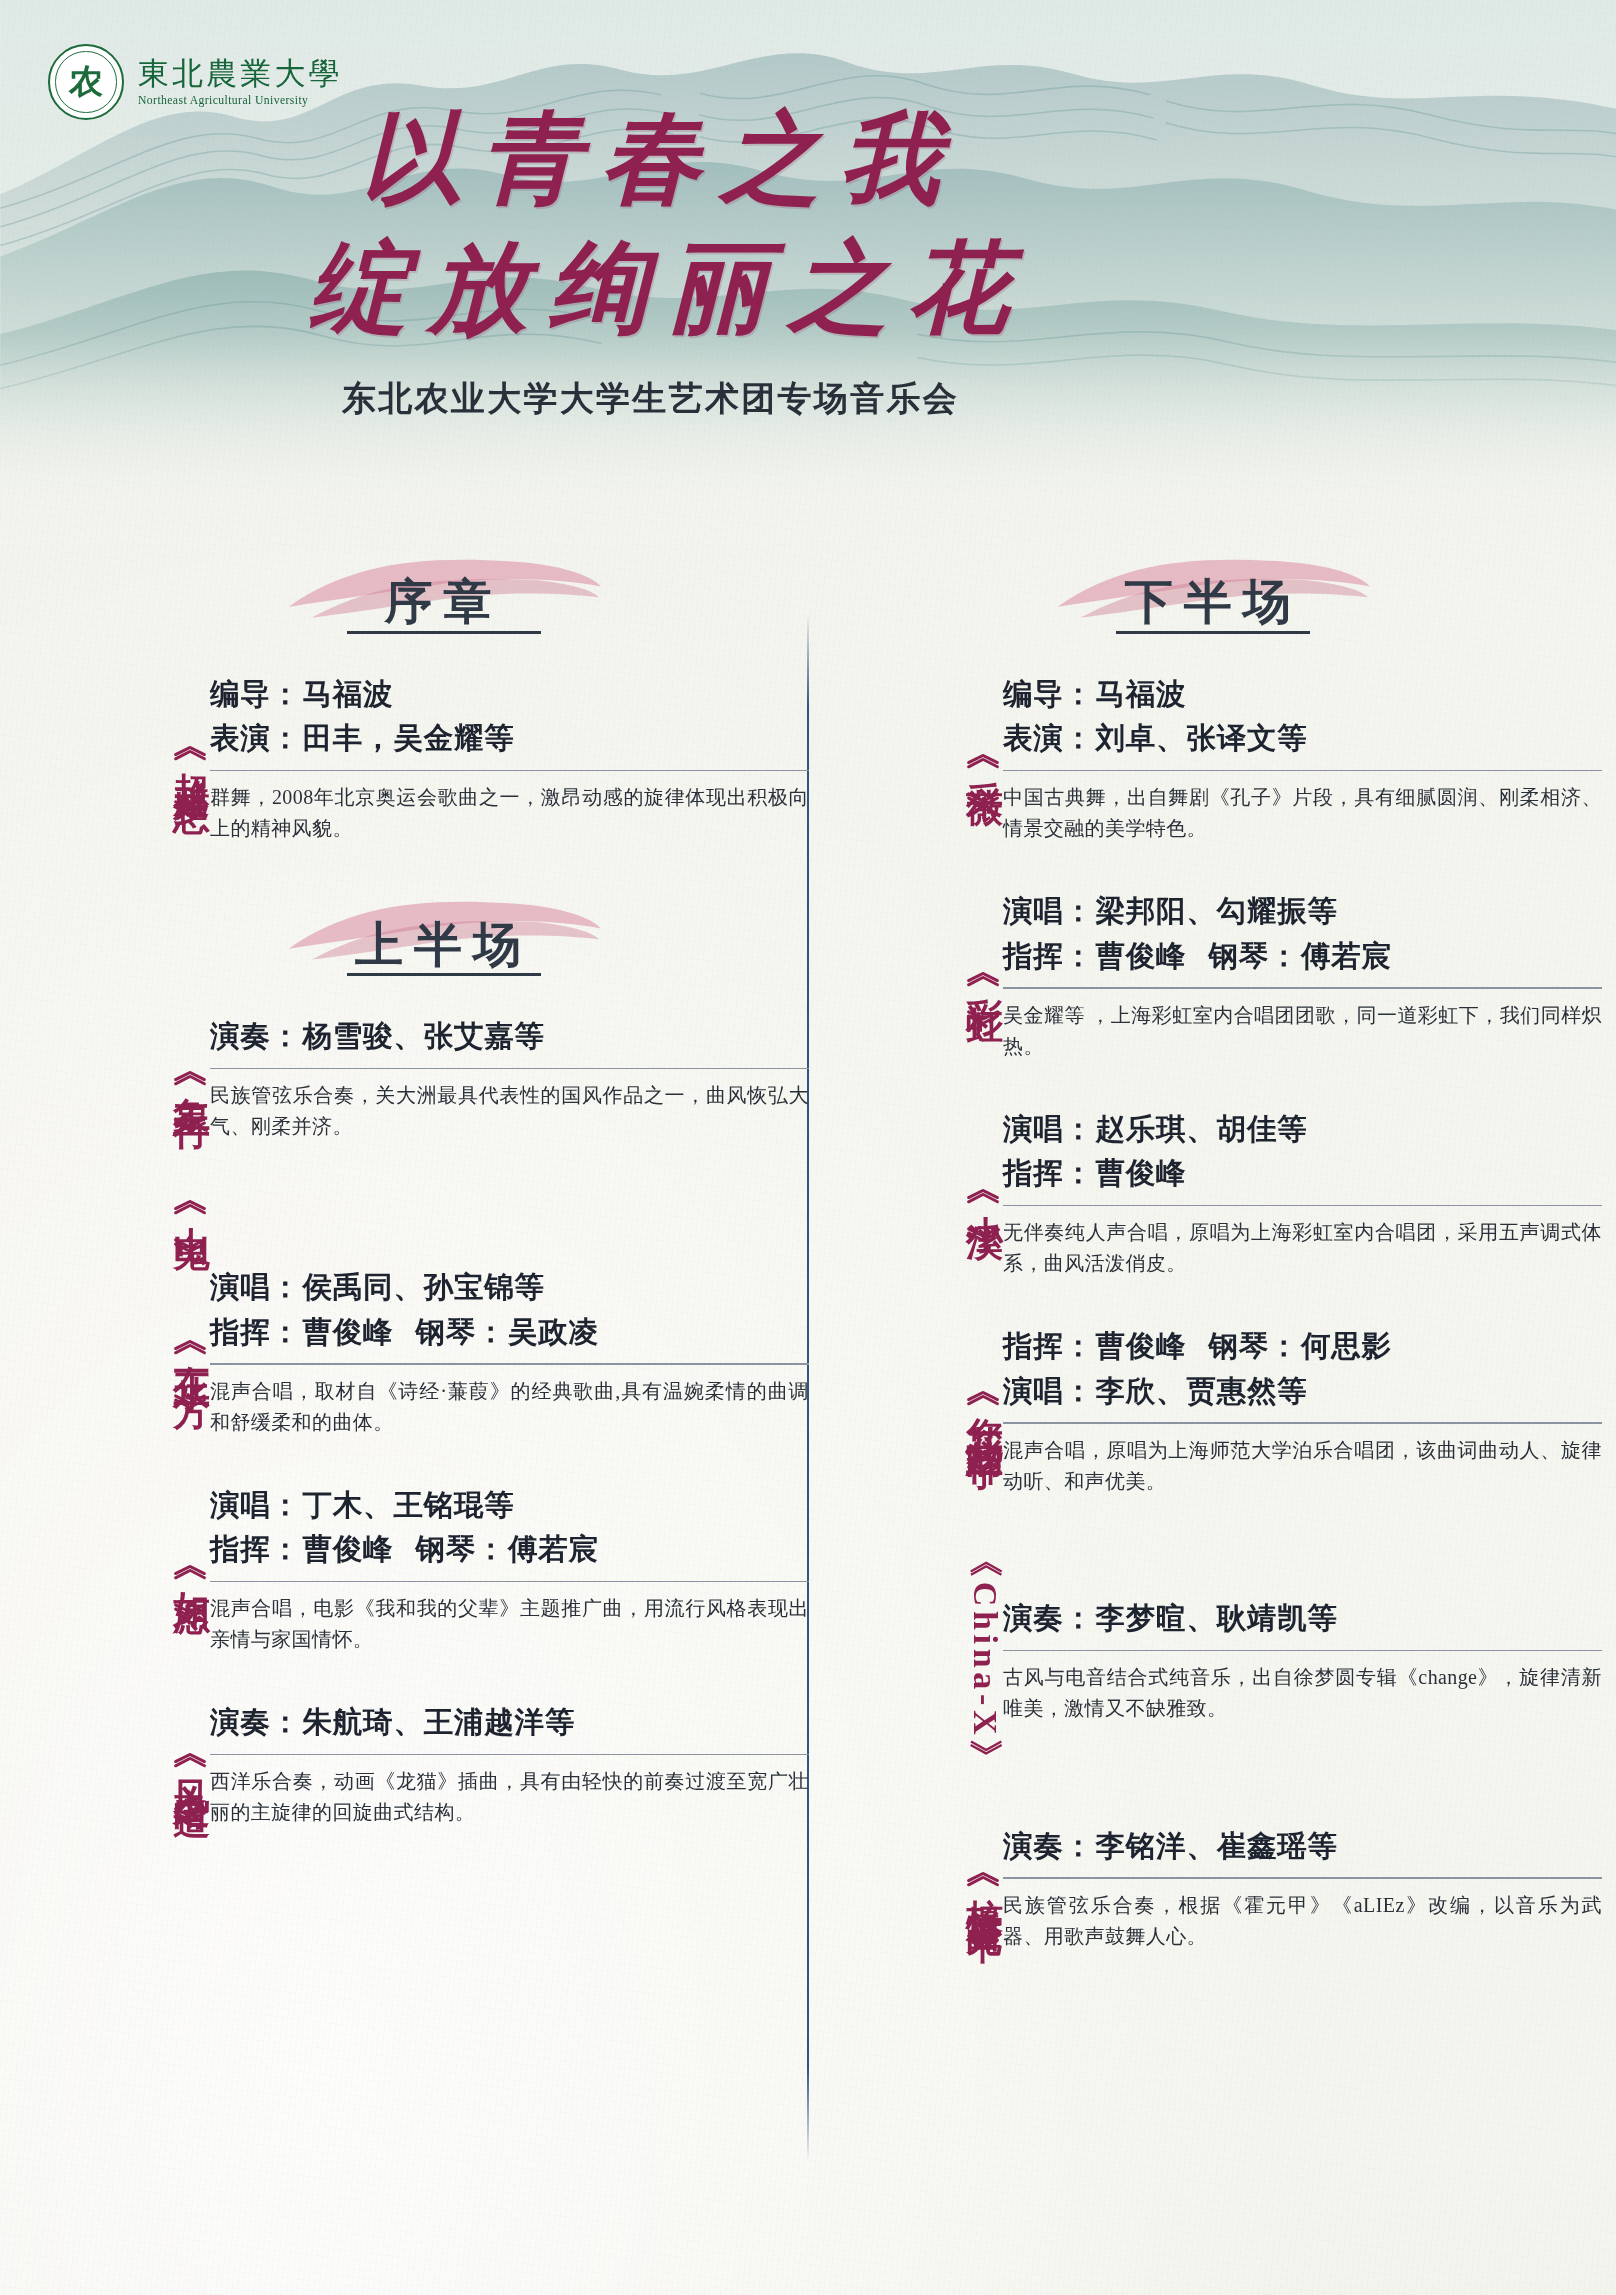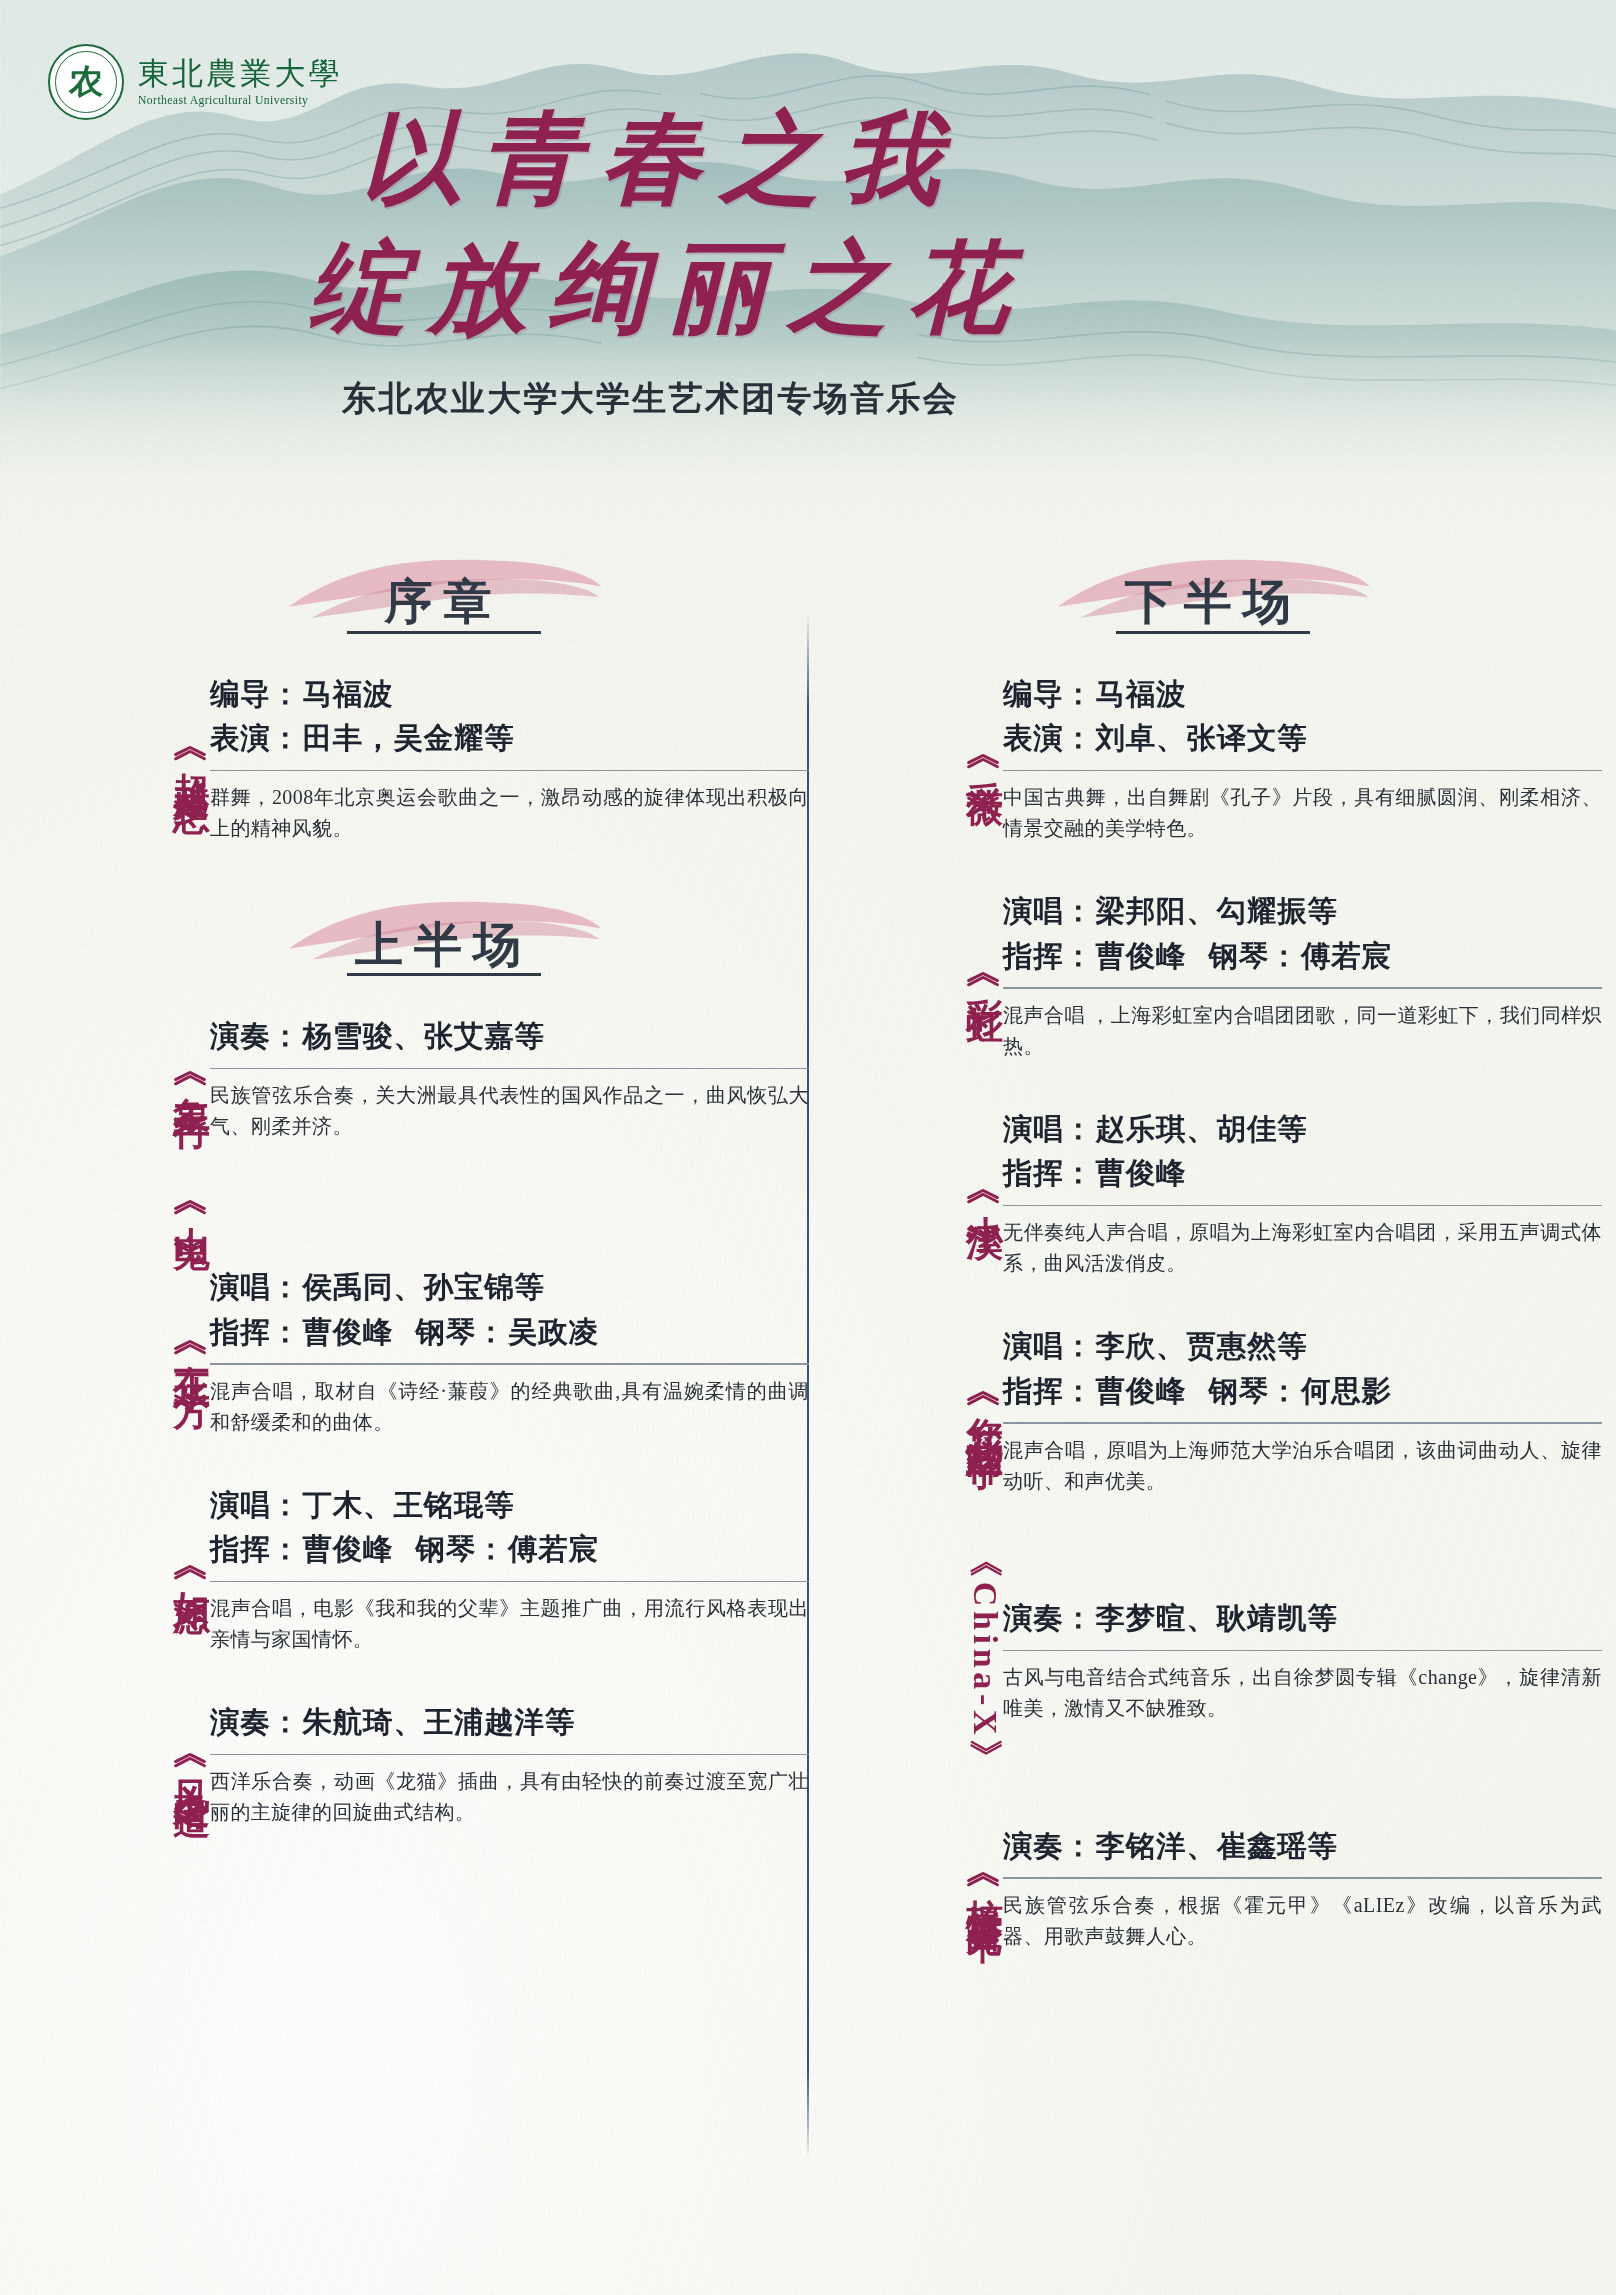--- a/index.html
+++ b/index.html
@@ -343,21 +343,21 @@
       <div class="item">
         <div class="vtitle">《彩虹》</div>
         <div class="body">
           <div class="credit">
             <span class="k">演唱：</span><span>梁邦阳、勾耀振等</span>
           </div>
           <div class="credit">
             <span class="k">指挥：</span><span>曹俊峰</span><span class="sp"></span><span class="k">钢琴：</span><span>傅若宸</span>
           </div>
           <div class="rule"></div>
-          <div class="desc">混声合唱 ，上海彩虹室内合唱团团歌，同一道彩虹下，我们同样炽热。</div>
+          <div class="desc">吴金耀等 ，上海彩虹室内合唱团团歌，同一道彩虹下，我们同样炽热。</div>
         </div>
       </div>
 
       <div class="item">
         <div class="vtitle">《小溪》</div>
         <div class="body">
           <div class="credit">
             <span class="k">演唱：</span><span>赵乐琪、胡佳等</span>
           </div>
           <div class="credit">
@@ -365,24 +365,24 @@
           </div>
           <div class="rule"></div>
           <div class="desc">无伴奏纯人声合唱，原唱为上海彩虹室内合唱团，采用五声调式体系，曲风活泼俏皮。</div>
         </div>
       </div>
 
       <div class="item">
         <div class="vtitle">《您花开的样子》</div>
         <div class="body">
           <div class="credit">
+            <span class="k">指挥：</span><span>曹俊峰</span><span class="sp"></span><span class="k">钢琴：</span><span>何思影</span>
+          </div>
+          <div class="credit">
             <span class="k">演唱：</span><span>李欣、贾惠然等</span>
-          </div>
-          <div class="credit">
-            <span class="k">指挥：</span><span>曹俊峰</span><span class="sp"></span><span class="k">钢琴：</span><span>何思影</span>
           </div>
           <div class="rule"></div>
           <div class="desc">混声合唱，原唱为上海师范大学泊乐合唱团，该曲词曲动人、旋律动听、和声优美。</div>
         </div>
       </div>
 
       <div class="item">
         <div class="vtitle latin">《China-X》</div>
         <div class="body">
           <div class="credit">

